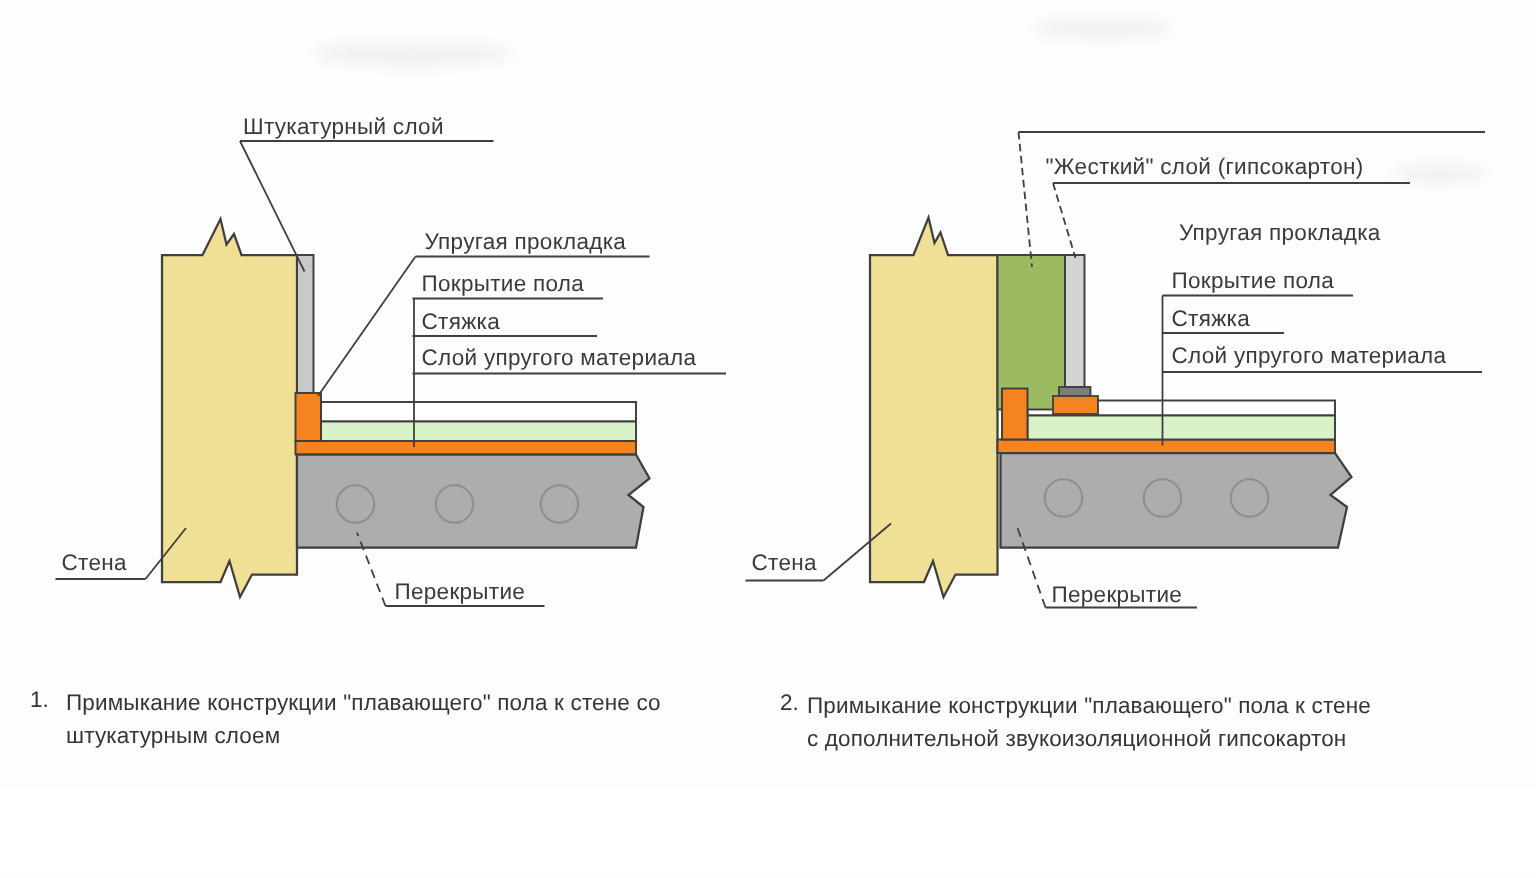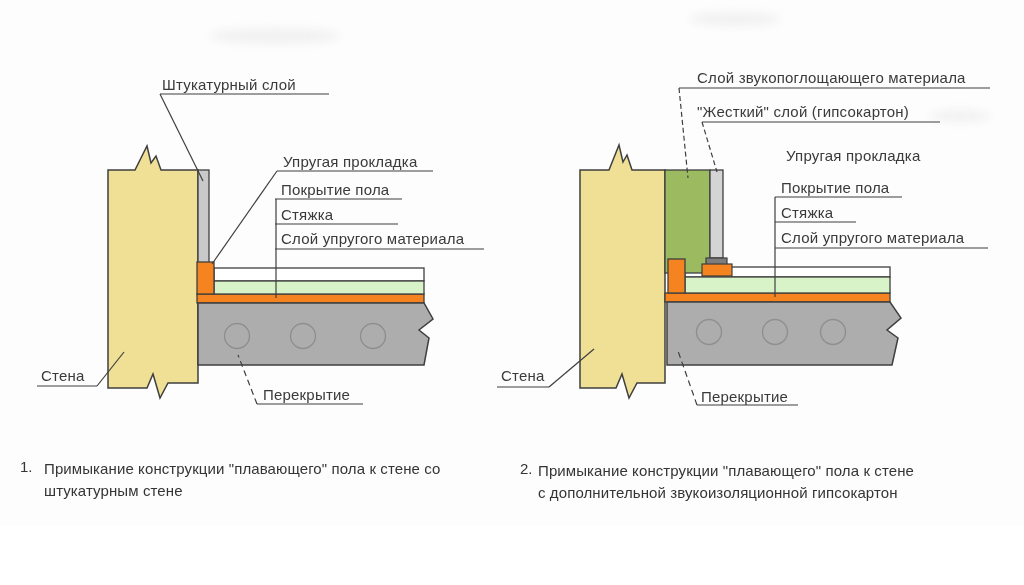--- a/index.html
+++ b/index.html
@@ -99,33 +99,32 @@
   </svg>
 
   <div class="lbl" style="left:162px;top:77px;">Штукатурный слой</div>
   <div class="lbl" style="left:283px;top:154px;">Упругая прокладка</div>
   <div class="lbl" style="left:281px;top:182px;">Покрытие пола</div>
   <div class="lbl" style="left:281px;top:207px;">Стяжка</div>
   <div class="lbl" style="left:281px;top:231px;">Слой упругого материала</div>
   <div class="lbl" style="left:41px;top:368px;">Стена</div>
   <div class="lbl" style="left:263px;top:387px;">Перекрытие</div>
 
-  <div class="lbl" style="left:697px;top:70px;">Слой звукопоглощающего материала</div>
   <div class="lbl" style="left:697px;top:104px;">"Жесткий" слой (гипсокартон)</div>
   <div class="lbl" style="left:786px;top:148px;">Упругая прокладка</div>
   <div class="lbl" style="left:781px;top:180px;">Покрытие пола</div>
   <div class="lbl" style="left:781px;top:205px;">Стяжка</div>
   <div class="lbl" style="left:781px;top:230px;">Слой упругого материала</div>
   <div class="lbl" style="left:501px;top:368px;">Стена</div>
   <div class="lbl" style="left:701px;top:389px;">Перекрытие</div>
 
   <div class="cap-num" style="left:20px;top:458px;">1.</div>
   <div class="cap" style="left:44px;top:458px;">
     <div>Примыкание конструкции "плавающего" пола к стене со</div>
-    <div>штукатурным стене</div>
+    <div>штукатурным слоем</div>
   </div>
 
   <div class="cap-num" style="left:520px;top:460px;">2.</div>
   <div class="cap" style="left:538px;top:460px;">
     <div>Примыкание конструкции "плавающего" пола к стене</div>
     <div>с дополнительной звукоизоляционной гипсокартон</div>
   </div>
 
 </div>
 

